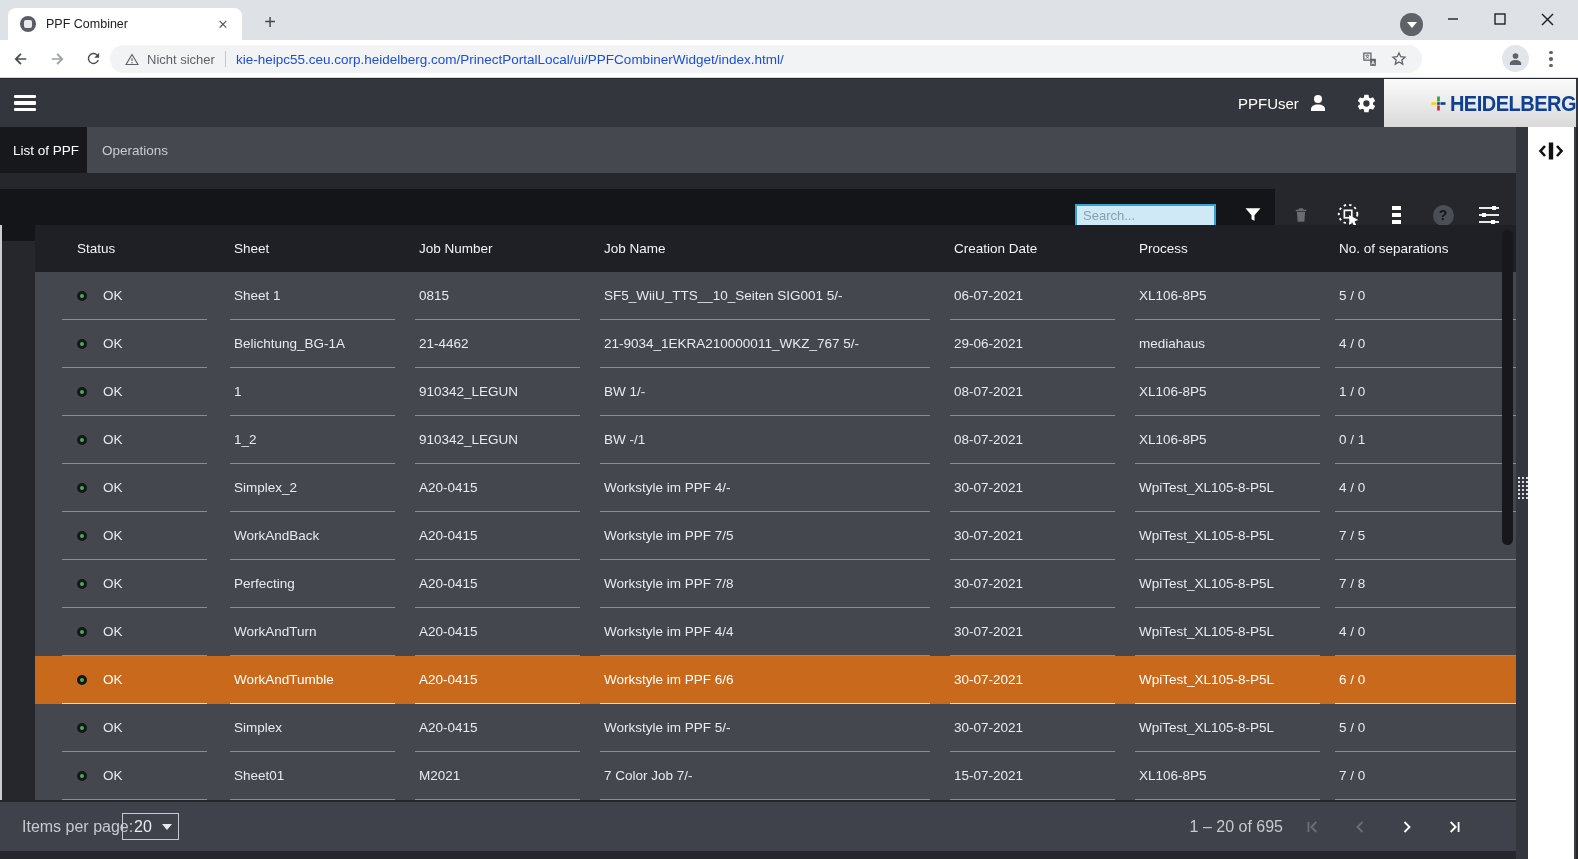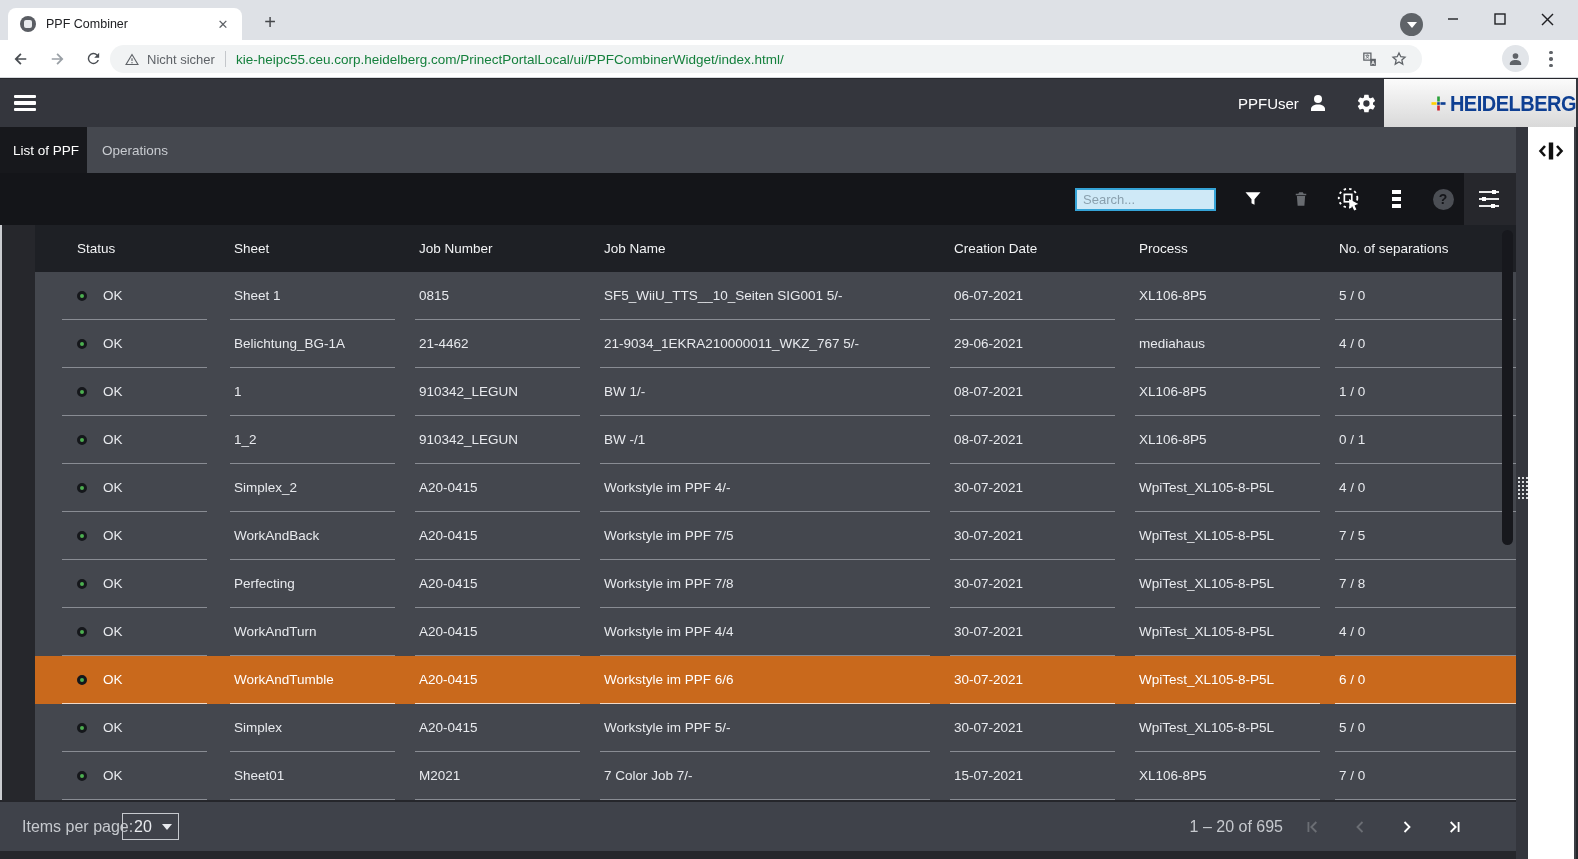--- a/index.html
+++ b/index.html
@@ -14,41 +14,41 @@
   .btab .title { font-size:12.5px; color:#202124; margin-left:10px; flex:1; white-space:nowrap; overflow:hidden; }
   .tabclose { color:#5f6368; font-size:13px; width:18px; height:18px; display:flex; align-items:center; justify-content:center; border-radius:50%; }
   .newtab { position:absolute; left:256px; top:8px; width:28px; height:28px; display:flex; align-items:center; justify-content:center; color:#45474b; font-size:20px; }
   .updatechip { position:absolute; left:1400px; top:13px; width:23px; height:23px; border-radius:50%; background:#5f6368; display:flex; align-items:center; justify-content:center; }
   .winbtn { position:absolute; top:0; width:46px; height:38px; display:flex; align-items:center; justify-content:center; color:#202124; }
   .urlrow { position:absolute; left:0; top:40px; width:1578px; height:38px; background:#fff; border-bottom:1px solid #d6d9dd; display:flex; align-items:center; }
   .navic { width:30px; height:30px; display:flex; align-items:center; justify-content:center; margin-left:6px; }
   .urlfield { position:absolute; left:110px; top:5px; width:1312px; height:28px; background:#f1f3f4; border-radius:14px; display:flex; align-items:center; padding:0 10px 0 14px; }
   .warnlbl { font-size:13px; color:#5f6368; margin-left:7px; white-space:nowrap; }
   .urldiv { width:1px; height:16px; background:#c4c7cb; margin:0 10px; }
-  .urltext { font-size:13.5px; color:#15803d; white-space:nowrap; overflow:hidden; flex:1; }
+  .urltext { font-size:13.5px; color:#1d4ed8; white-space:nowrap; overflow:hidden; flex:1; }
   .fieldic { width:26px; height:26px; display:flex; align-items:center; justify-content:center; margin-left:4px; }
   .avatar { position:absolute; left:1502px; top:5px; width:27px; height:27px; border-radius:50%; background:#e2e5e9; display:flex; align-items:center; justify-content:center; }
   .kebab { position:absolute; left:1538px; top:6px; width:26px; height:26px; display:flex; flex-direction:column; align-items:center; justify-content:center; gap:3px; }
   .kebab i { width:3.5px; height:3.5px; border-radius:50%; background:#5f6368; }
 
   
   .appheader { position:absolute; left:0; top:79px; width:1578px; height:48px; background:#34363d; }
   .hamburger { position:absolute; left:14px; top:16px; width:22px; height:16px; display:flex; flex-direction:column; justify-content:space-between; }
   .hamburger i { height:3.4px; background:#fff; border-radius:1px; }
   .username { position:absolute; left:1238px; top:0; height:48px; display:flex; align-items:center; font-size:15px; color:#fff; }
   .headic { position:absolute; top:0; height:48px; display:flex; align-items:center; justify-content:center; }
   .logoblock { position:absolute; left:1384px; top:0; width:192px; height:48px; background:linear-gradient(#fbfbfb,#d9d9d9); display:flex; align-items:center; justify-content:flex-end; gap:4px; }
   .logotext { font-size:20px; font-weight:700; color:#0e3f92; letter-spacing:-0.5px; transform:scaleY(1.08); }
 
   .tabbar { position:absolute; left:0; top:127px; width:1516px; height:46px; background:#45484f; display:flex; }
   .apptab { height:46px; display:flex; align-items:center; font-size:13.5px; color:#c9ccd1; padding:0 13px; }
   .apptab.active { background:#17181c; color:#fff; width:87px; padding:0 0 0 13px; }
   .apptab.inactive { padding:0 0 0 15px; width:160px; }
 
-  .toolbar { position:absolute; left:0; top:173px; width:1464px; height:52px; background:#141519; }
+  .toolbar { position:absolute; left:0; top:189px; width:1275px; height:52px; background:#141519; }
   .search { position:absolute; left:1075px; top:15px; width:141px; height:23px; background:#cfe9f7; border:2px solid #35a3d6; font-size:13px; color:#3a4a55; padding:0 6px; outline:none; font-family:"Liberation Sans",sans-serif; }
   .search::placeholder { color:#8aa0ae; }
   .tbic { position:absolute; top:0; height:52px; width:36px; display:flex; align-items:center; justify-content:center; }
   .barsicon { display:flex; flex-direction:column; gap:2.5px; }
   .barsicon i { width:9px; height:4.5px; background:#fff; }
   .helpcirc { width:21px; height:21px; border-radius:50%; background:#4b4e54; color:#141519; font-size:14px; font-weight:700; display:flex; align-items:center; justify-content:center; }
 
   .thead, .row { display:grid; grid-template-columns:27px 145px 23px 165px 20px 165px 20px 330px 20px 165px 20px 185px 15px 190px 1fr; width:1516px;margin-left:35px; }
   .thead { position:absolute; left:0; top:225px; height:47px; background:#1e2025; }
   .rowsbox { position:absolute; left:0; top:272px; width:1516px; }

